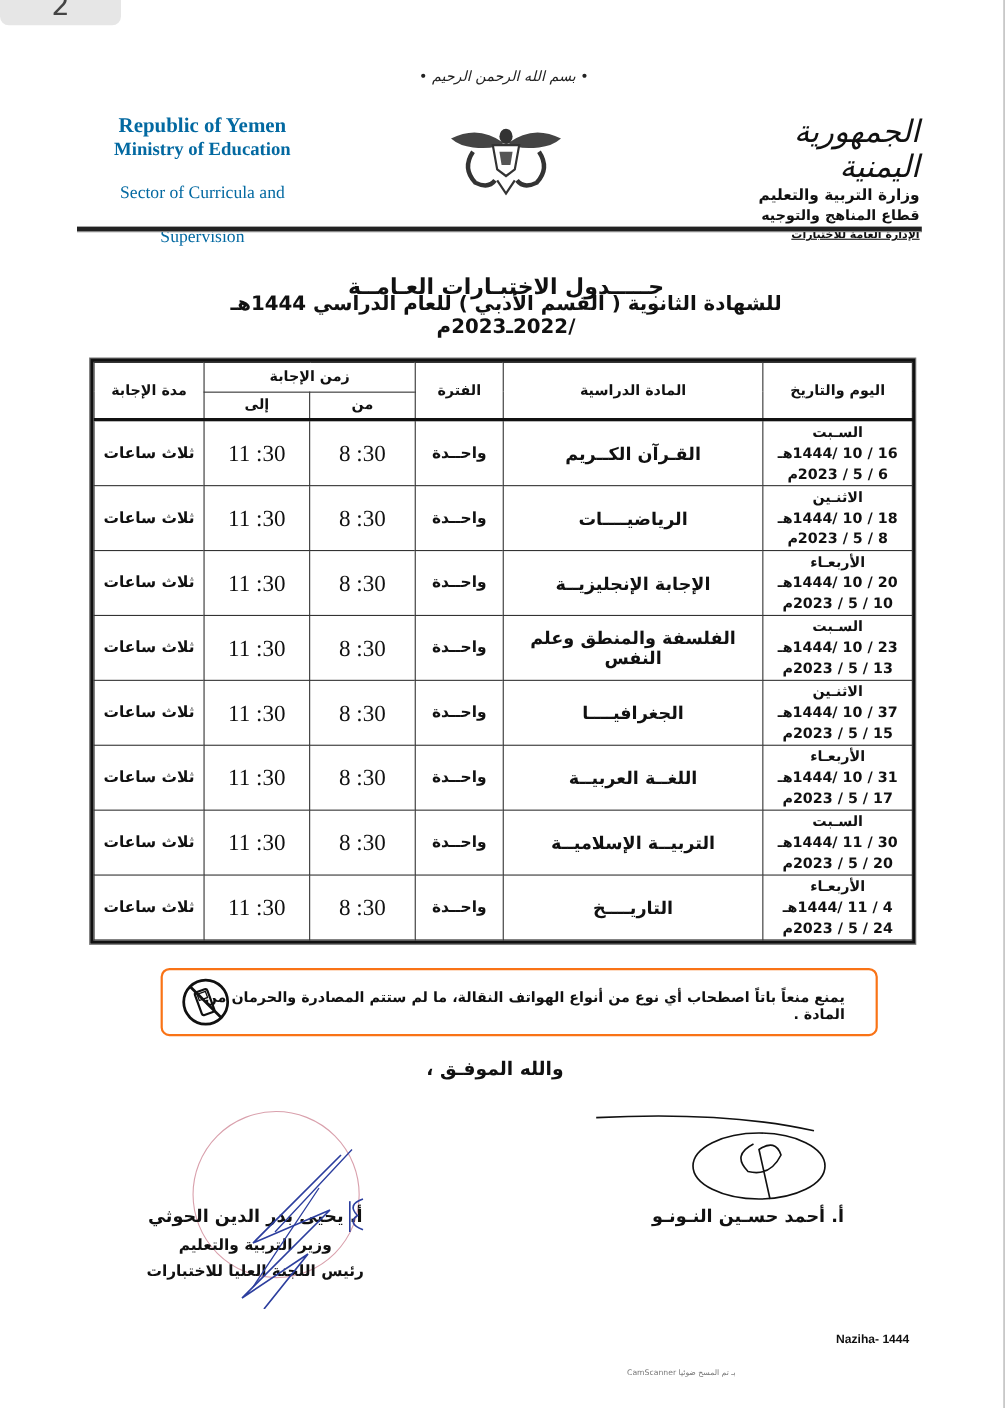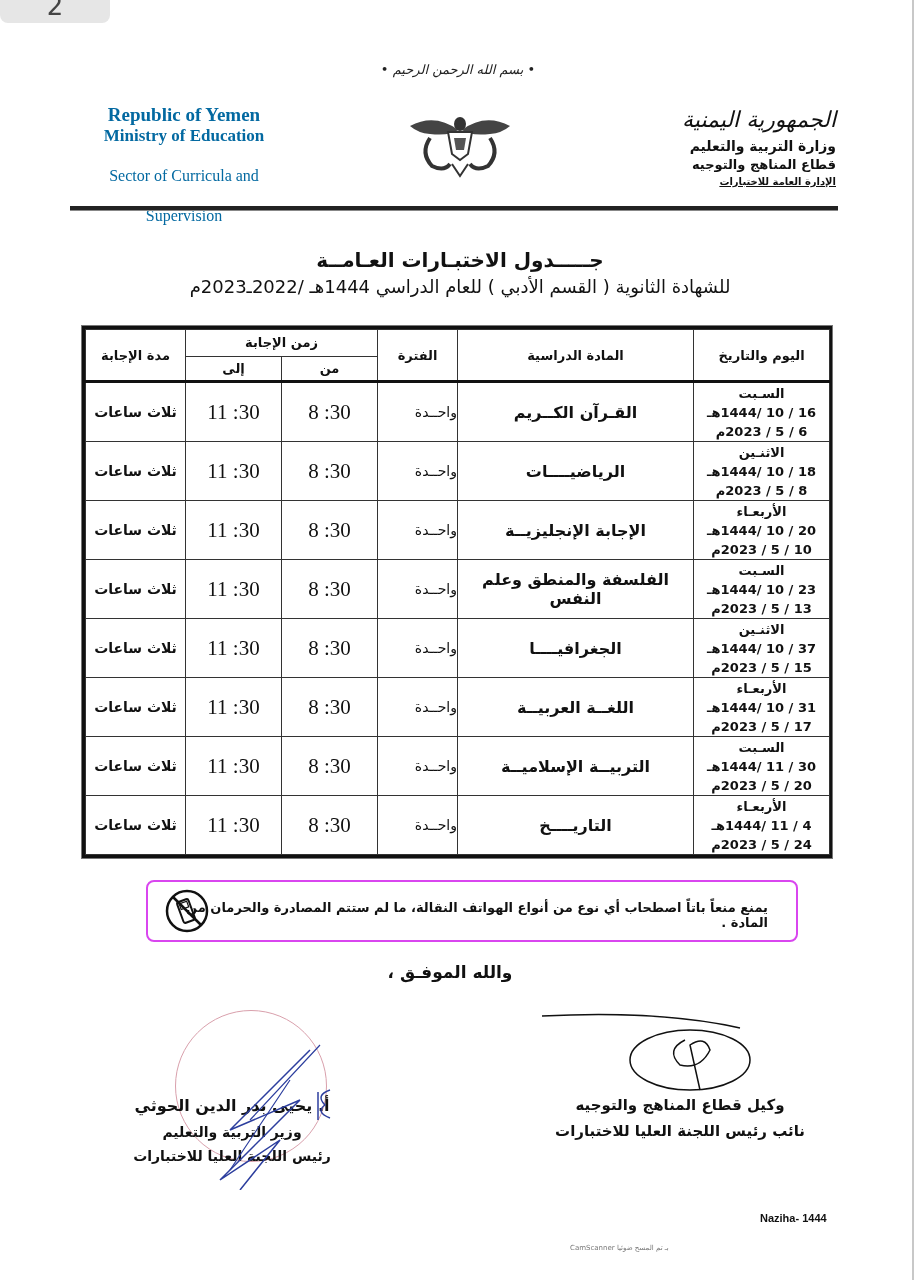--- a/index.html
+++ b/index.html
@@ -10,51 +10,51 @@
                 border-radius:0 0 8px 8px; text-align:center; font-family:"DejaVu Sans", sans-serif;
                 font-size:26px; line-height:20px; color:#444; overflow:hidden; }
   
   .hdr-en { position:absolute; left:84px; top:104px; width:200px; text-align:center;
             font-family:"Liberation Serif", serif; color:#0369a1; }
   .hdr-en .l1 { font-size:19px; font-weight:bold; line-height:22px; }
   .hdr-en .l2 { font-size:17px; font-weight:bold; line-height:20px; }
   .hdr-en .l3 { font-size:16px; line-height:20px;margin-top:20px; }
   .hdr-ar { position:absolute; right:78px; top:104px; width:170px; text-align:right; direction:rtl;
             font-family:"DejaVu Sans", sans-serif; color:#111; }
-  .hdr-ar .l1 { font-family:"DejaVu Serif", serif; font-size:22px; font-style:italic; line-height:32px; }
+  .hdr-ar .l1 { font-family:"DejaVu Serif", serif; font-size:28px; font-style:italic; line-height:32px; }
   .hdr-ar .l2 { font-size:14px; font-weight:bold; line-height:20px; }
   .hdr-ar .l3 { font-size:13px; font-weight:bold; line-height:18px; }
   .hdr-ar .l4 { font-size:10px; font-weight:bold; line-height:16px; text-decoration:underline; }
   .basmala { position:absolute; left:378px; top:62px; width:160px; text-align:center; direction:rtl;
              font-family:"DejaVu Serif", serif; font-size:13px; font-style:italic; color:#222; }
   .emblem { position:absolute; left:400px; top:108px; width:120px; height:70px; }
   .hdr-rule { position:absolute; left:70px; top:206px; width:768px; height:4px; background:#222;
               border-bottom:1px solid #888; }
   
   .title1 { position:absolute; left:200px; top:248px; width:520px; text-align:center; direction:rtl;
             font-size:20px; font-weight:bold; }
-  .title2 { position:absolute; left:180px; top:276px; width:560px; text-align:center; direction:rtl;
-            font-size:18px; font-weight:normal; }
+  .title2 { position:absolute; left:180px; top:266px; width:560px; text-align:center; direction:rtl;
+            font-size:18px; font-weight:bold; }
   
   .tbl-wrap { position:absolute; left:82px; top:326px; width:744px; border:3px solid #111;
               box-shadow: 0 0 0 1px #777; }
   table { border-collapse:collapse; width:100%; direction:rtl; table-layout:fixed; }
   th, td { border:1px solid #333; text-align:center; padding:0; }
   thead th { font-size:13px; font-weight:bold; height:24px; }
   thead tr.h1 th.tall { height:50px; }
   thead { border-bottom:3px solid #111; }
   tbody td { height:58px; }
   td.date { font-size:13px; font-weight:bold; line-height:19px; }
   td.date div { height:19px; }
   td.subj { font-size:16px; font-weight:bold; }
-  td.period { font-size:14px; font-weight:normal;text-align:right; }
+  td.period { font-size:14px; font-weight:bold; }
   td.time { font-family:"Liberation Serif", serif; font-size:21px; direction:ltr; }
   td.dur { font-size:14px; font-weight:bold; }
   
-  .notice { position:absolute; left:146px; top:880px; width:648px; height:58px; border:2px solid #d946ef;
+  .notice { position:absolute; left:146px; top:880px; width:648px; height:58px; border:2px solid #f97316;
             border-radius:8px; }
   .notice .txt { position:absolute; right:28px; top:18px; direction:rtl; font-size:13px; font-weight:bold; }
   .notice .icon { position:absolute; left:16px; top:6px; width:46px; height:46px; }
   .closing { position:absolute; left:350px; top:962px; width:200px; text-align:center; direction:rtl;
              font-size:17px; font-weight:bold; }
   
   .sig-right { position:absolute; left:550px; top:1092px; width:260px; text-align:center; direction:rtl; }
   .sig-right .n { font-size:16px; font-weight:bold; line-height:28px; }
   .sig-right .t { font-size:15px; font-weight:bold; line-height:26px; }
   .sig-left { position:absolute; left:112px; top:1092px; width:240px; text-align:center; direction:rtl; }
@@ -240,22 +240,21 @@
 </div>
 
 <div class="closing">والله الموفـق ،</div>
 
 <svg class="sig-svg" style="left:540px;top:1010px;width:280px;height:90px" viewBox="0 0 280 90">
   <path d="M2 6 Q120 0 200 18" fill="none" stroke="#111" stroke-width="1.5"></path>
   <ellipse cx="150" cy="50" rx="60" ry="30" fill="none" stroke="#111" stroke-width="1.5"></ellipse>
   <path d="M145 30 Q125 40 140 55 Q160 60 170 40 Q165 25 150 35 L160 80" fill="none" stroke="#111" stroke-width="1.5"></path>
 </svg>
 <div class="sig-right">
-  <div class="t">وكيل قطاع المناهج والتوجيه</div>
-  <div class="t">نائب رئيس اللجنة العليا للاختبارات</div>
+  <div class="n">أ. أحمد حسـين النـونـو</div>
 </div>
 
 <div class="stamp"></div>
 <div class="sig-left">
   <div class="n">أ. يحيى بدر الدين الحوثي</div>
   <div class="t">وزير التربية والتعليم</div>
   <div class="t">رئيس اللجنة العليا للاختبارات</div>
 </div>
 <svg class="sig-svg" style="left:190px;top:1040px;width:160px;height:150px" viewBox="0 0 160 150">
   <path d="M120 10 L40 90 L110 60 L30 140 L90 100 L50 150" fill="none" stroke="#2c3e9e" stroke-width="1.5"></path>

